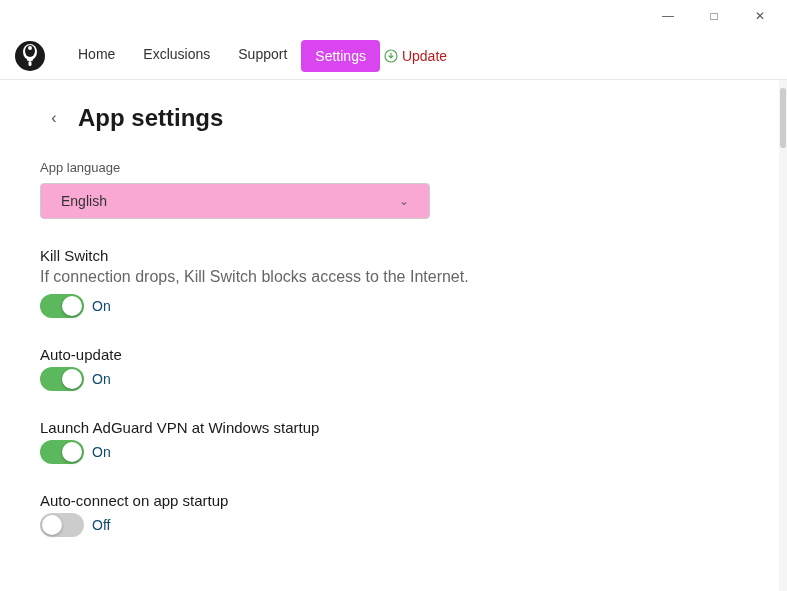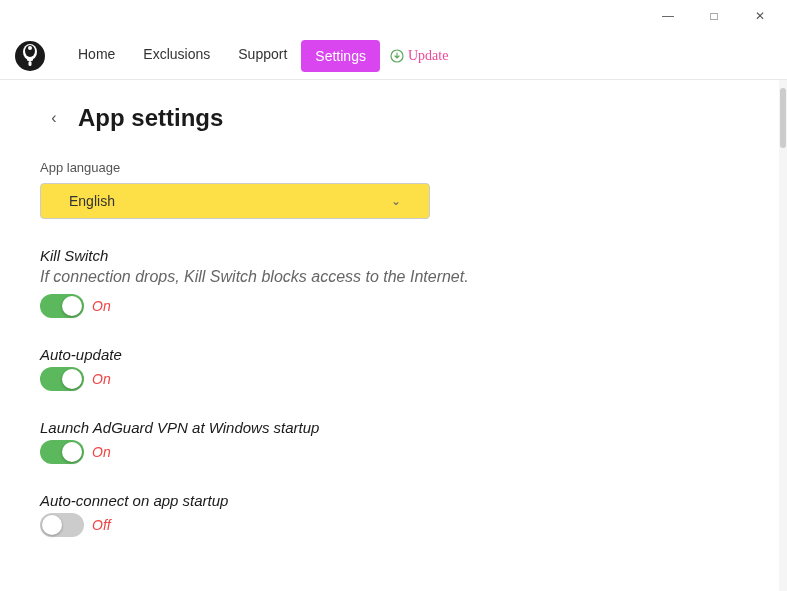--- a/index.html
+++ b/index.html
@@ -63,25 +63,24 @@
       background: #d946ef;
       color: #fff;
       border-radius: 4px;
       height: 32px;
       border-bottom: none;
     }
     .nav-update {
       display: flex;
       align-items: center;
       gap: 4px;
-      color: #ec4899;
+      color: #b91c1c;
       font-size: 14px;
       cursor: pointer;
-      padding: 0 10px;
-      font-family: Liberation Serif, serif;
+      padding: 0 4px;
     }
 
     
     .content-wrapper {
       display: flex;
       height: calc(591px - 32px - 48px);
     }
     .main-content {
       flex: 1;
       padding: 24px 40px;
@@ -137,55 +136,54 @@
 
     
     .dropdown {
       width: 390px;
       height: 36px;
       border: 1px solid #ccc;
       border-radius: 4px;
       display: flex;
       align-items: center;
       justify-content: space-between;
-      padding: 0 28px;
+      padding: 0 20px;
       cursor: pointer;
       font-size: 14px;
       color: #333;
-      background: #fde047;
+      background: #f9a8d4;
     }
     .dropdown-arrow {
       font-size: 12px;
       color: #666;
     }
 
     
     .setting-row {
       margin-bottom: 28px;
-      font-style: italic;
     }
     .setting-title {
       font-size: 15px;
       font-weight: 500;
       color: #1a1a1a;
       margin-bottom: 4px;
     }
     .setting-desc {
       font-size: 16px;
       color: #666;
       margin-bottom: 8px;
     }
     .toggle-row {
       display: flex;
       align-items: center;
       gap: 8px;
     }
     .toggle-label {
       font-size: 14px;
-      color: #ef4444;
+      color: #0c4a6e;
     }
 
     
     .toggle {
       width: 44px;
       height: 24px;
       border-radius: 12px;
       position: relative;
       cursor: pointer;
       flex-shrink: 0;

